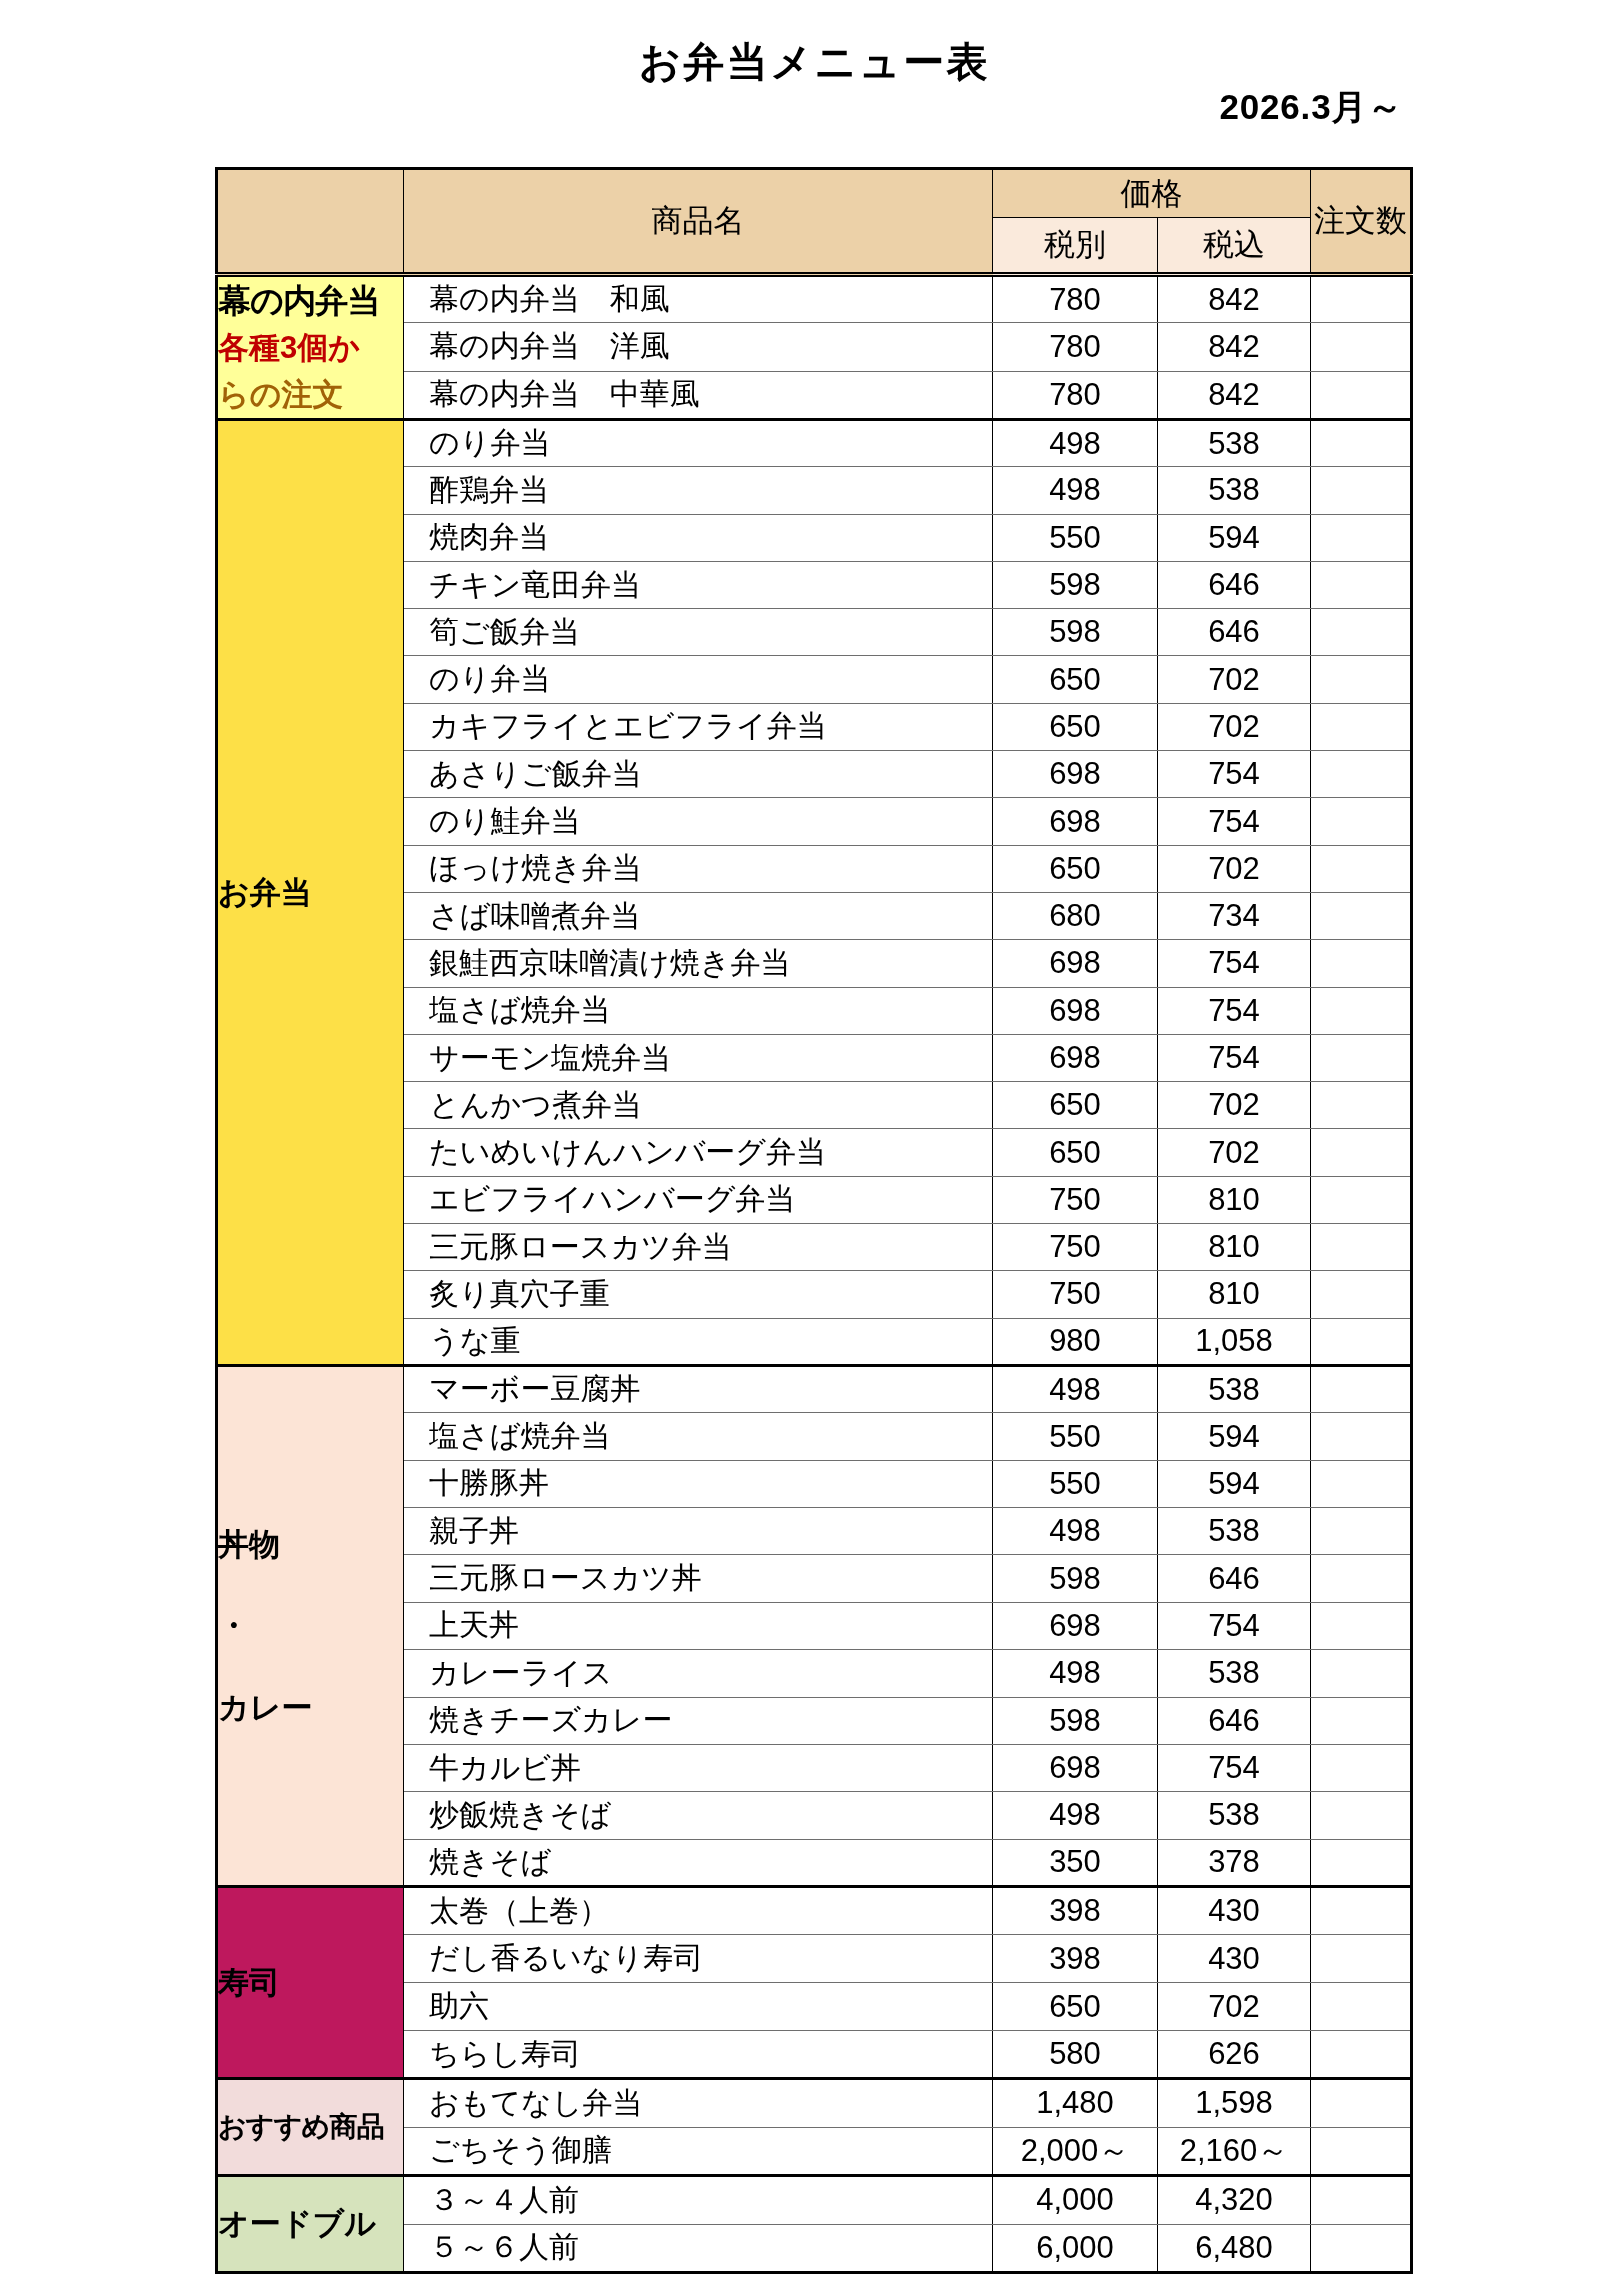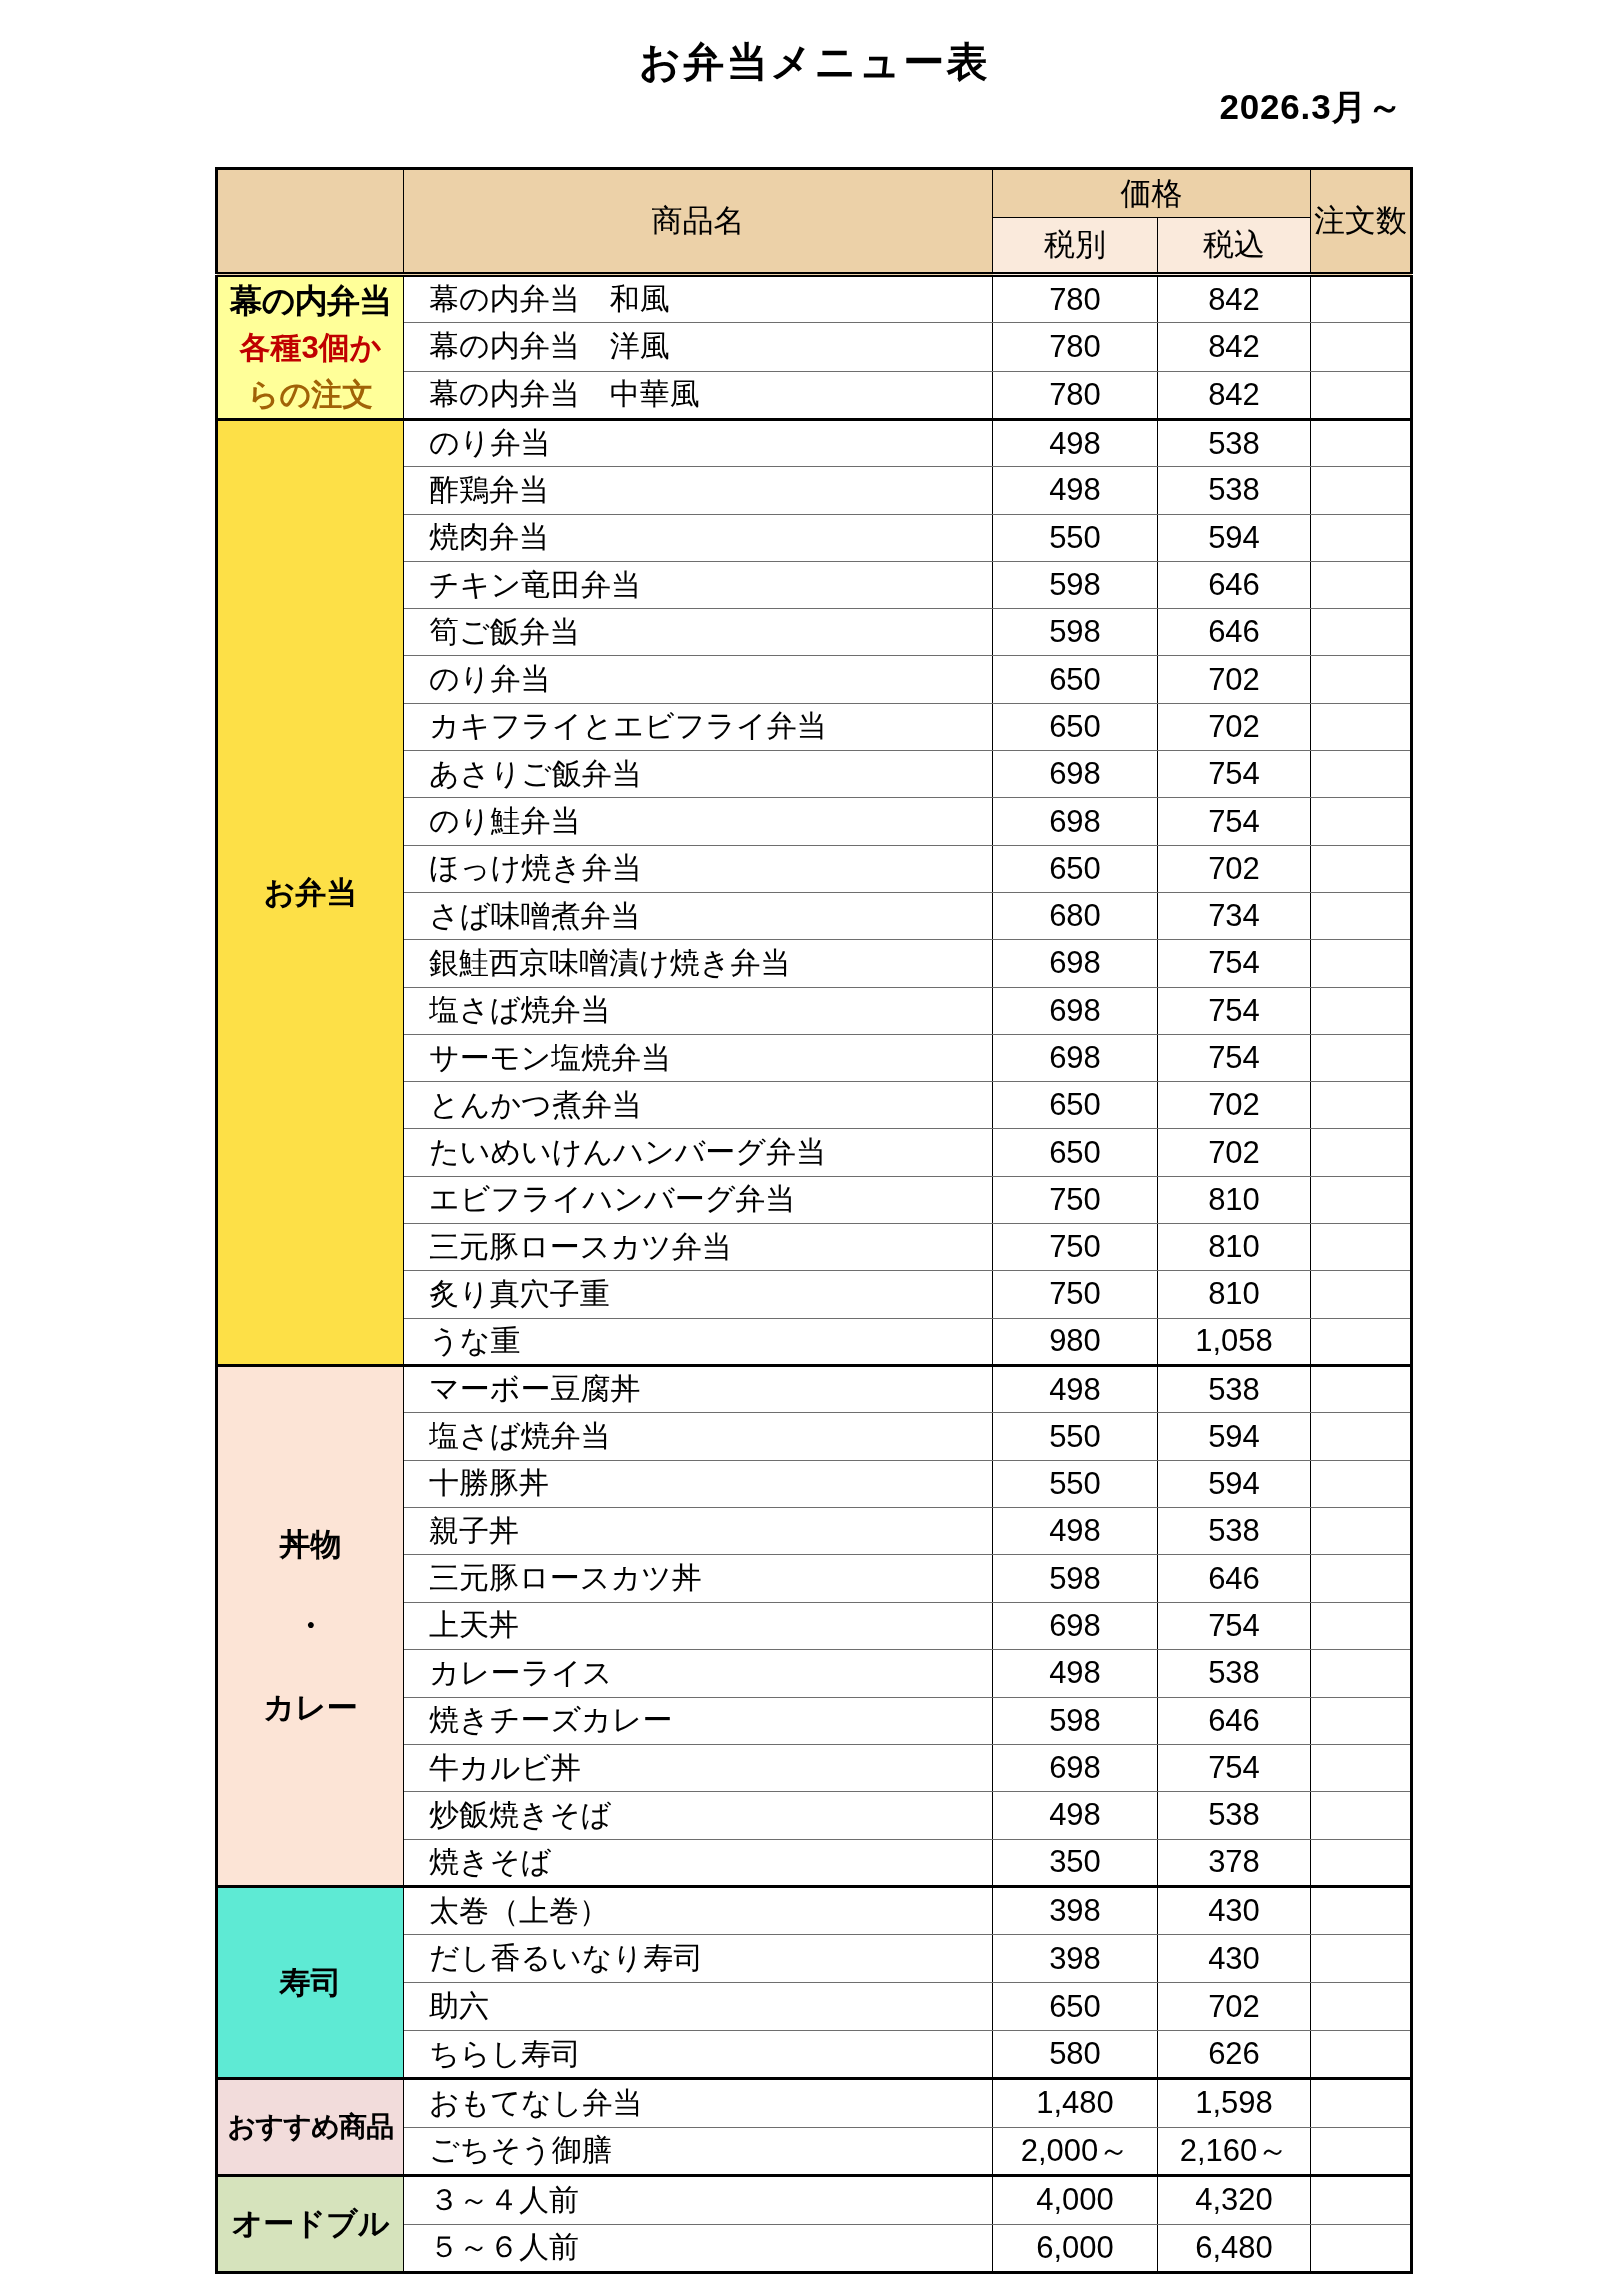--- a/index.html
+++ b/index.html
@@ -56,21 +56,21 @@
   }
   tbody tr.section-start td { border-top: 3.1px solid #000; }
 
   td.name-cell  { font-size: 30px; padding-left: 25px; text-align: left; }
   td.price-cell { font-size: 31px; text-align: center; }
   td.order-cell { background: #fff; }
 
   td.cat-cell { text-align: center; }
   .cat-wrap {
     display: flex; flex-direction: column;
-    justify-content: center; align-items: center;
+    justify-content: center; align-items: flex-start;
     width: 100%;
     font-weight: 700; font-size: 31px; line-height: 1.15;
   }
   .cat-wrap.spread { justify-content: space-between; }
   .cat-wrap.spread .cat-line { height: 47px; line-height: 47px; font-size: 31px; }
   .cat-wrap.spread .cat-line:first-child { font-size: 33px; letter-spacing: -0.8px; }
   .cat-wrap.gapped { gap: 46px; }
   .cat-wrap.compact { font-size: 28px; letter-spacing: -0.8px; }
 </style>
 </head>
@@ -317,21 +317,21 @@
         <td class="price-cell">538</td>
         <td class="order-cell"></td>
       </tr>
       <tr>
         <td class="name-cell">焼きそば</td>
         <td class="price-cell">350</td>
         <td class="price-cell">378</td>
         <td class="order-cell"></td>
       </tr>
       <tr class="section-start">
-        <td rowspan="4" class="cat-cell" style="background: #5eead4; margin-left: 22px;">
+        <td rowspan="4" class="cat-cell" style="background: #be185d; margin-left: 22px;">
           <div class="cat-wrap center" style="height: 189px;">
             <div class="cat-line">寿司</div>
           </div>
         </td>
         <td class="name-cell">太巻（上巻）</td>
         <td class="price-cell">398</td>
         <td class="price-cell">430</td>
         <td class="order-cell"></td>
       </tr>
       <tr>

